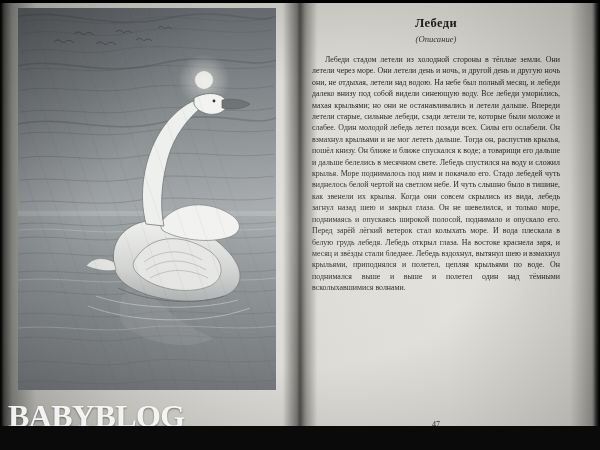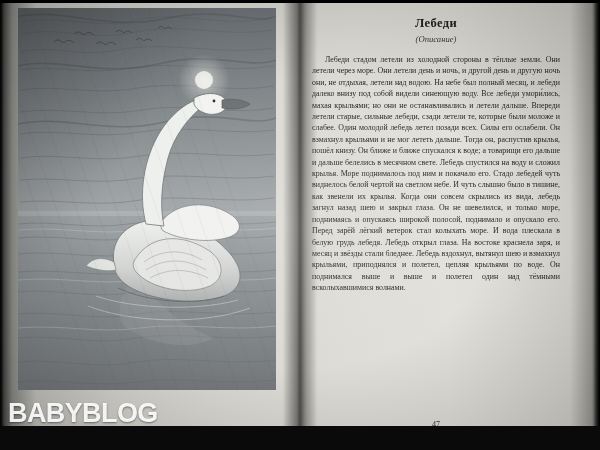--- a/index.html
+++ b/index.html
@@ -120,23 +120,23 @@
   
   .watermark {
     position: absolute;
     left: 8px;
     top: 398px;
     display: flex;
     align-items: center;
     pointer-events: none;
   }
   .wm-text {
-    font-family: Liberation Sans, sans-serif;
+    font-family: Liberation Serif, serif;
     font-weight: bold;
-    font-size: 27px;
+    font-size: 32px;
     letter-spacing: -0.6px;
     color: rgba(255,255,255,0.92);
     text-shadow: 0 1px 2px rgba(0,0,0,0.45);
   }
   .credit {
     position: absolute;
     left: 8px;
     top: 432px;
     font-family: "DejaVu Sans", sans-serif;
     font-size: 9.5px;

